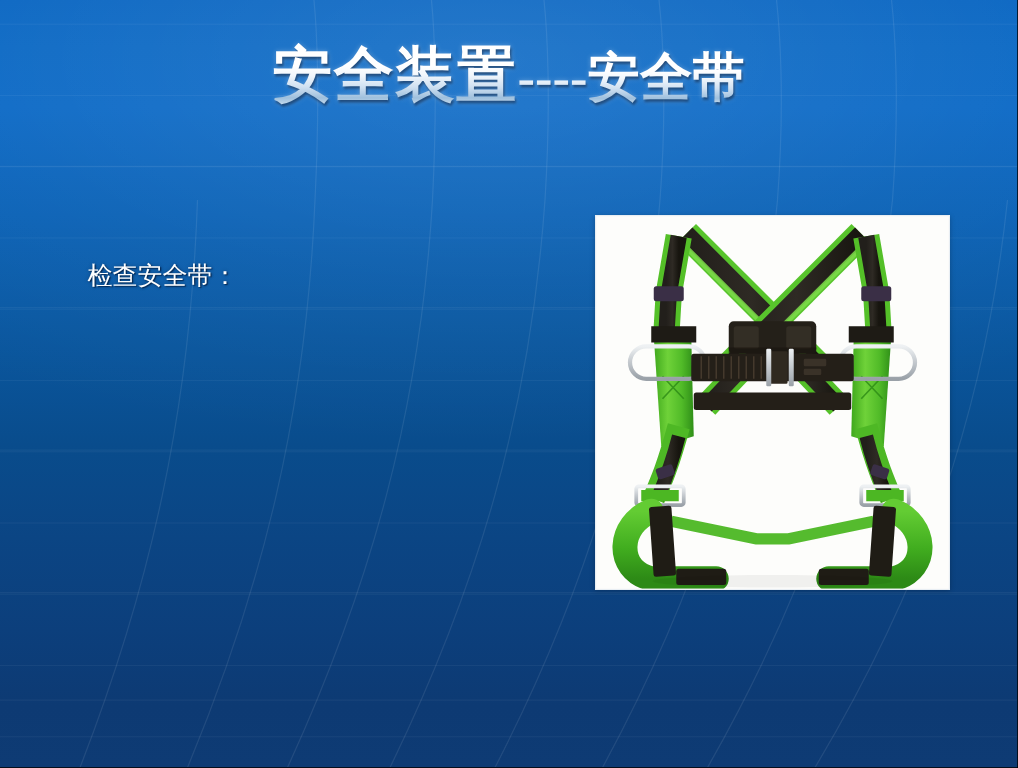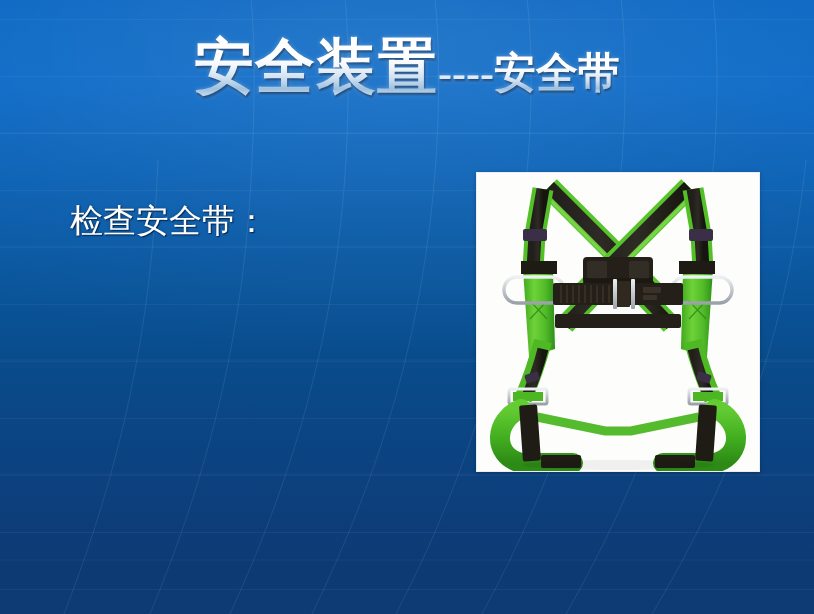--- a/index.html
+++ b/index.html
@@ -52,21 +52,21 @@
   #title-block {
     position: absolute;
     left: 0;
     top: 34px;
     width: 814px;
     text-align: center;
   }
   .title-text {
     display: inline-block;
     font-family: "Liberation Serif", "DejaVu Serif", serif;
-    font-size: 60px;
+    font-size: 48px;
     line-height: 1.12;
     font-weight: 700;
     letter-spacing: 1px;
     background: linear-gradient(to bottom,
        #ffffff 0%,
        #ffffff 34%,
        #f2f7fc 48%,
        #cfe0f1 66%,
        #9fc0dd 82%,
        #cfe2f2 95%,
@@ -83,21 +83,21 @@
     letter-spacing: 0;
   }
 
   
   #body-text {
     position: absolute;
     left: 70px;
     top: 143px;
     width: 352px;
     color: #ffffff;
-    font-size: 33px;
+    font-size: 20px;
     line-height: 31.6px;
     font-weight: 400;
     text-shadow: 1px 1px 1px rgba(2,22,52,0.75),
                  0 0 3px rgba(6,30,66,0.45);
     white-space: pre-wrap;
   }
   #body-text .lead {
     display: block;
     margin-bottom: 3px;
   }

